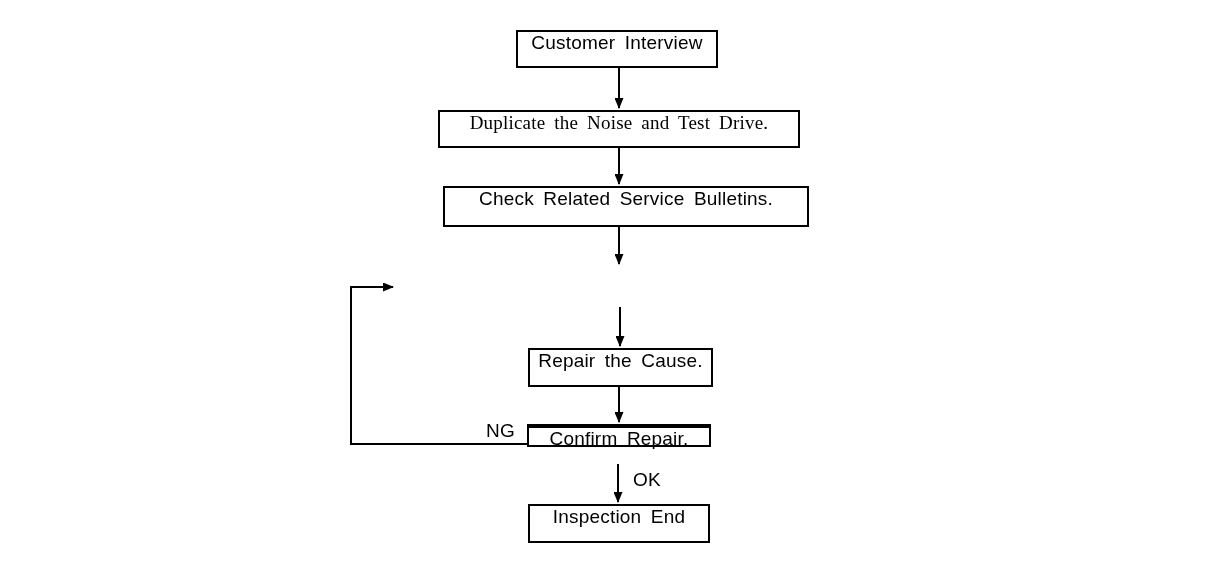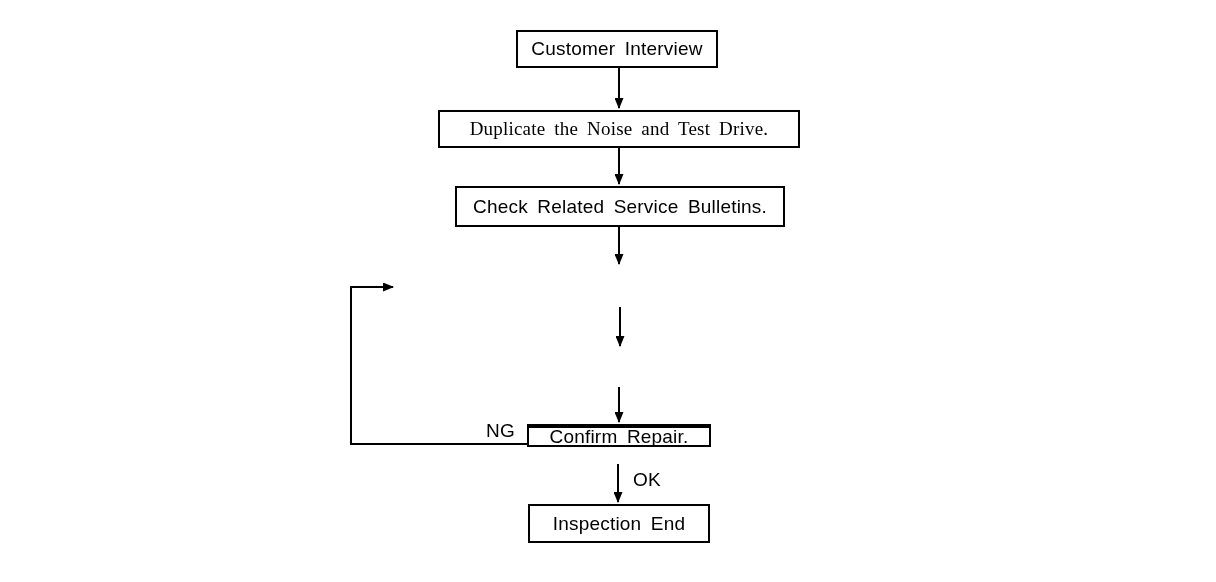--- a/index.html
+++ b/index.html
@@ -22,31 +22,31 @@
     top: 0;
     width: 1216px;
     height: 582px;
   }
   .node {
     position: absolute;
     box-sizing: border-box;
     background: #ffffff;
     border: 2px solid #000000;
     display: flex;
-    align-items: center;
+    align-items: flex-start;
     justify-content: center;
     font-size: 19px;
     letter-spacing: 0.2px;
     word-spacing: 4px;
     white-space: nowrap;
     z-index: 2;
   }
   #node-customer-interview { left: 516px; top: 30px;  width: 202px; height: 38px; }
   #node-duplicate-noise    { left: 438px; top: 110px; width: 362px; height: 38px; font-family: Liberation Serif, serif; }
-  #node-check-bulletins    { left: 455px; top: 186px; width: 330px; height: 41px; }
+  #node-check-bulletins    { left: 443px; top: 186px; width: 366px; height: 41px; }
   #node-locate-noise       { left: 395px; top: 266px; width: 450px; height: 41px; }
   #node-repair-cause       { left: 528px; top: 348px; width: 185px; height: 39px; }
   #node-confirm-repair     { left: 527px; top: 424px; width: 184px; height: 23px; border-top-width: 4px; }
   #node-inspection-end     { left: 528px; top: 504px; width: 182px; height: 39px; }
   .edge-label {
     position: absolute;
     font-size: 19px;
     letter-spacing: 0.3px;
     z-index: 3;
   }
@@ -79,20 +79,23 @@
 
   <div class="node" id="node-duplicate-noise">
     <span>Duplicate the Noise and Test Drive.</span>
   </div>
 
   <div class="node" id="node-check-bulletins">
     <span>Check Related Service Bulletins.</span>
   </div>
 
 
+  <div class="node" id="node-repair-cause">
+    <span>Repair the Cause.</span>
+  </div>
 
   <div class="node" id="node-confirm-repair">
     <span>Confirm Repair.</span>
   </div>
 
   <div class="node" id="node-inspection-end">
     <span>Inspection End</span>
   </div>
 
   <div class="edge-label" id="edge-label-ng">NG</div>

